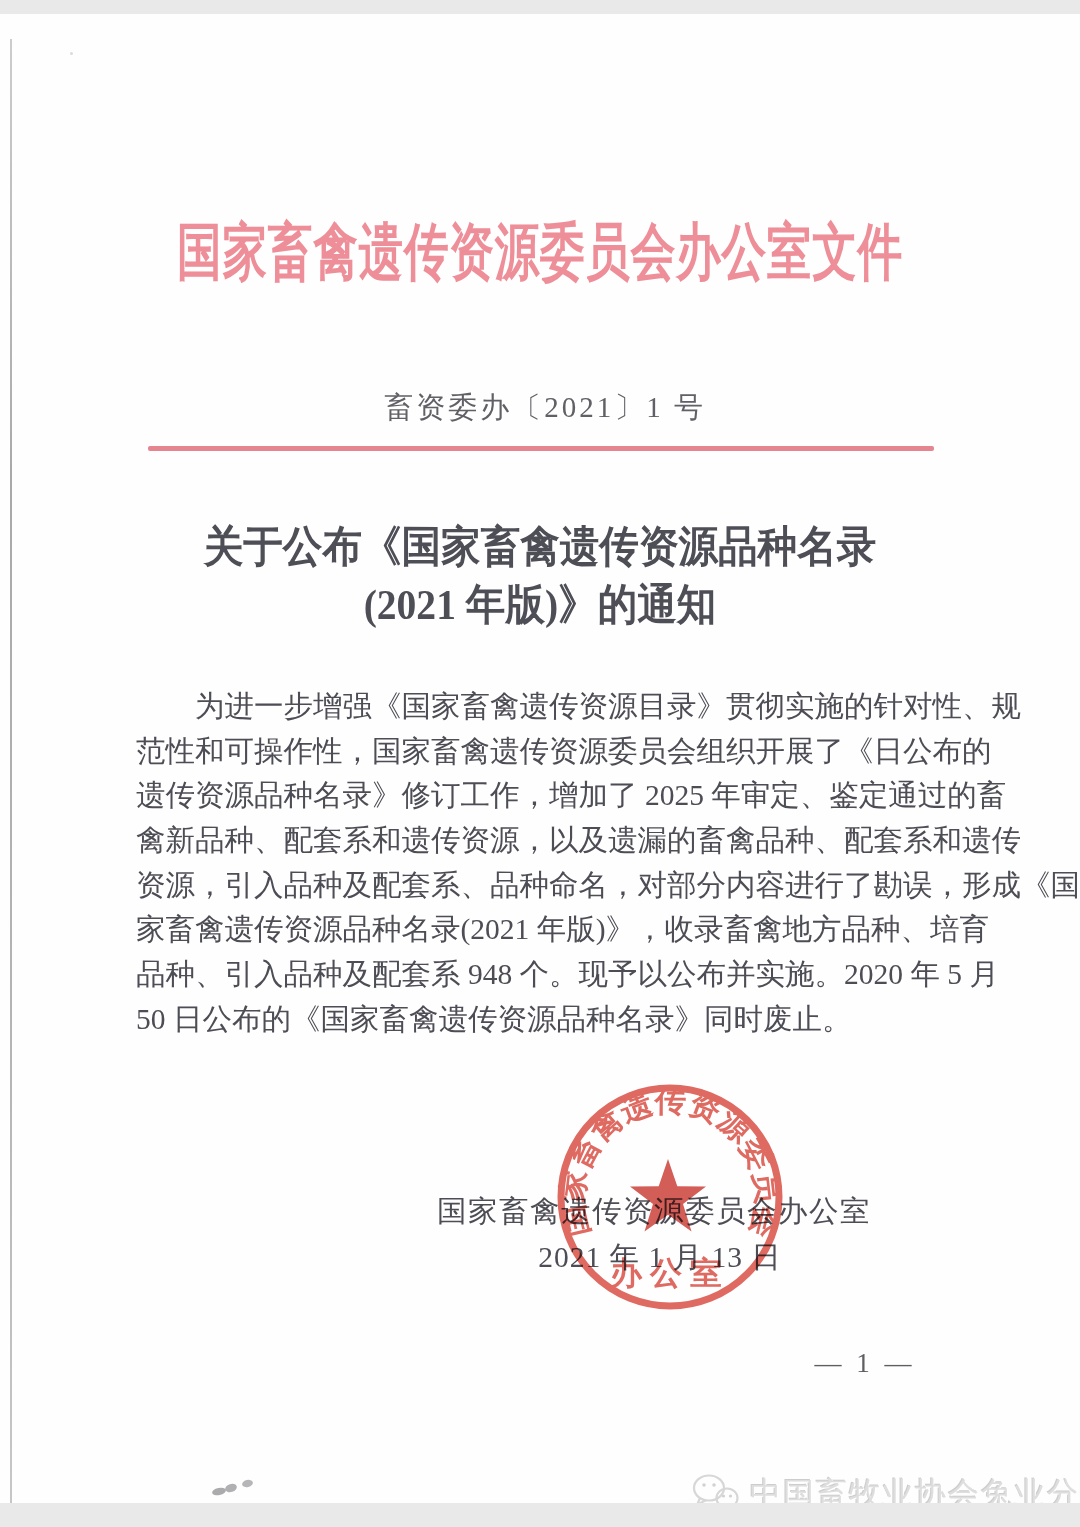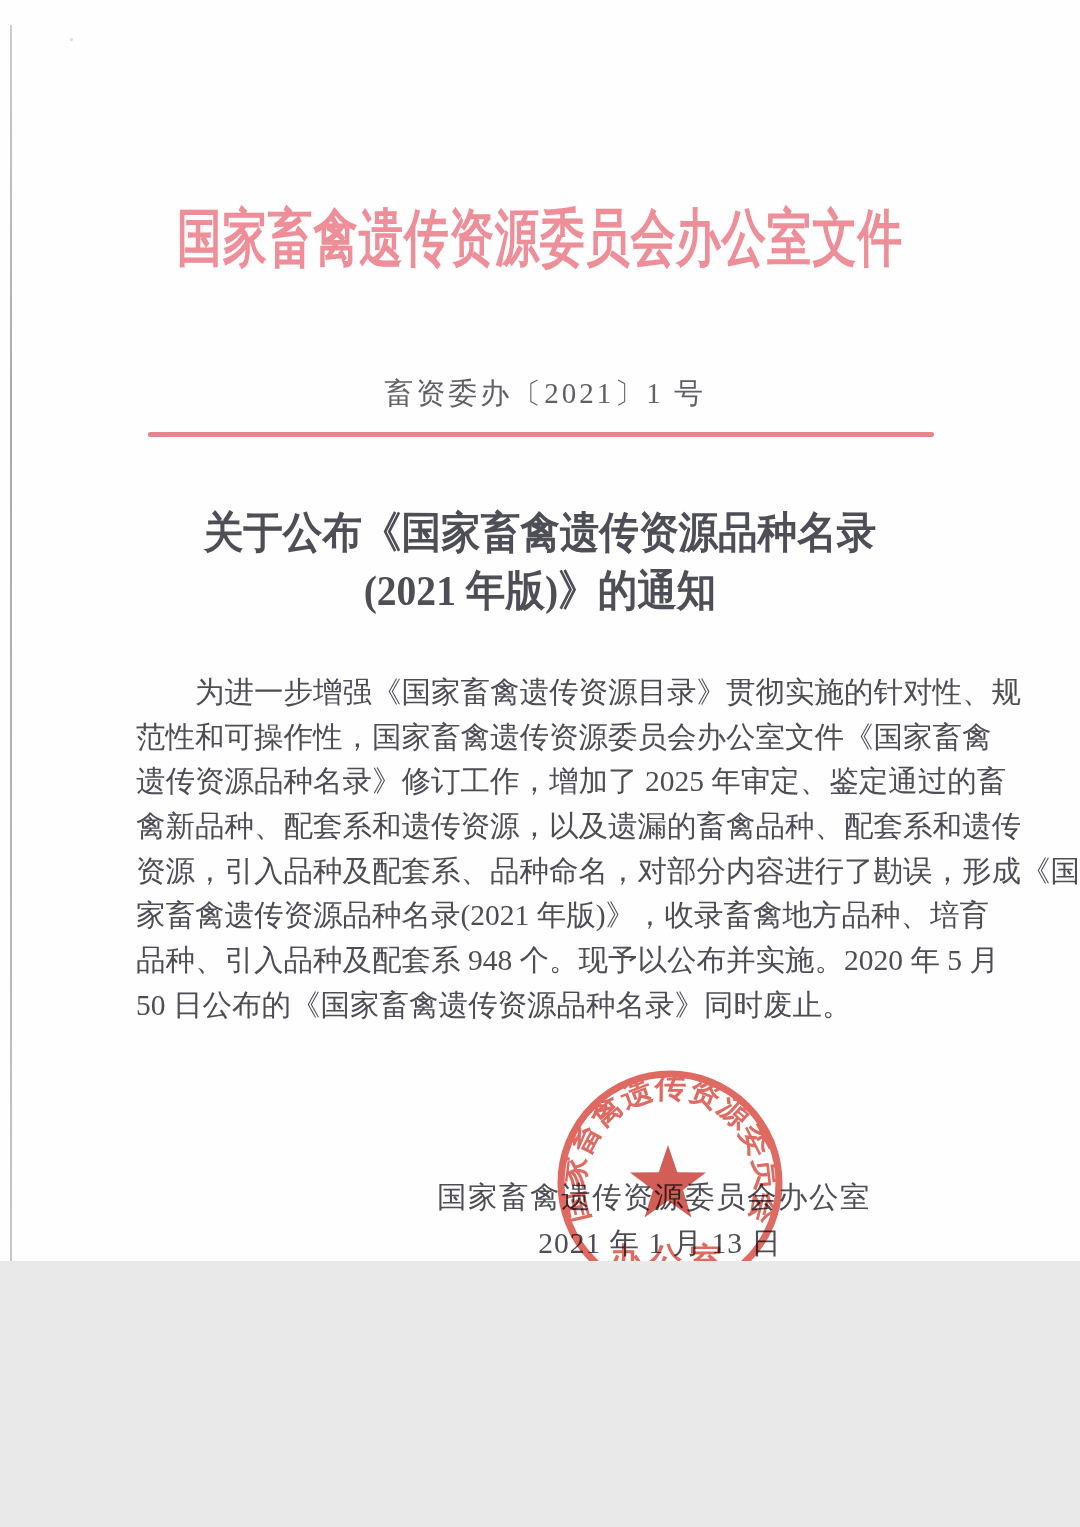--- a/index.html
+++ b/index.html
@@ -1,21 +1,21 @@
 <!DOCTYPE html>
 <html><head>
 <meta charset="utf-8">
 <style>
   * { margin: 0; padding: 0; box-sizing: border-box; }
   html,body { background:#e9e9e9; }
   .page {
     position: relative;
     width: 1080px;
-    height: 1261px;
-    margin: 0 auto;
+    height: 1489px;
+    margin: 14px auto;
     background: #fefefe;
     overflow: hidden;
     font-family: "Liberation Serif", "DejaVu Serif", serif;
   }
   .scan-edge {
     position: absolute;
     left: 10px; top: 25px; bottom: 0;
     width: 2px;
     background: linear-gradient(#c4c4c4, #9a9a9a 30%, #a8a8a8 70%, #bdbdbd);
     opacity: .85;
@@ -145,21 +145,21 @@
 
   <div class="doc-number">畜资委办〔2021〕1 号</div>
 
   <div class="red-line"></div>
 
   <div class="doc-title l1">关于公布《国家畜禽遗传资源品种名录</div>
   <div class="doc-title l2">(2021 年版)》的通知</div>
 
   <div class="body-block">
     <div class="bline first">为进一步增强《国家畜禽遗传资源目录》贯彻实施的针对性、规</div>
-    <div class="bline">范性和可操作性，国家畜禽遗传资源委员会办公室文件《国家畜禽</div>
+    <div class="bline">范性和可操作性，国家畜禽遗传资源委员会组织开展了《日公布的</div>
     <div class="bline">遗传资源品种名录》修订工作，增加了 2025 年审定、鉴定通过的畜</div>
     <div class="bline">禽新品种、配套系和遗传资源，以及遗漏的畜禽品种、配套系和遗传</div>
     <div class="bline">资源，引入品种及配套系、品种命名，对部分内容进行了勘误，形成《国</div>
     <div class="bline">家畜禽遗传资源品种名录(2021 年版)》，收录畜禽地方品种、培育</div>
     <div class="bline">品种、引入品种及配套系 948 个。现予以公布并实施。2020 年 5 月</div>
     <div class="bline last">50 日公布的《国家畜禽遗传资源品种名录》同时废止。</div>
   </div>
 
   <div class="signature">国家畜禽遗传资源委员会办公室</div>
 

